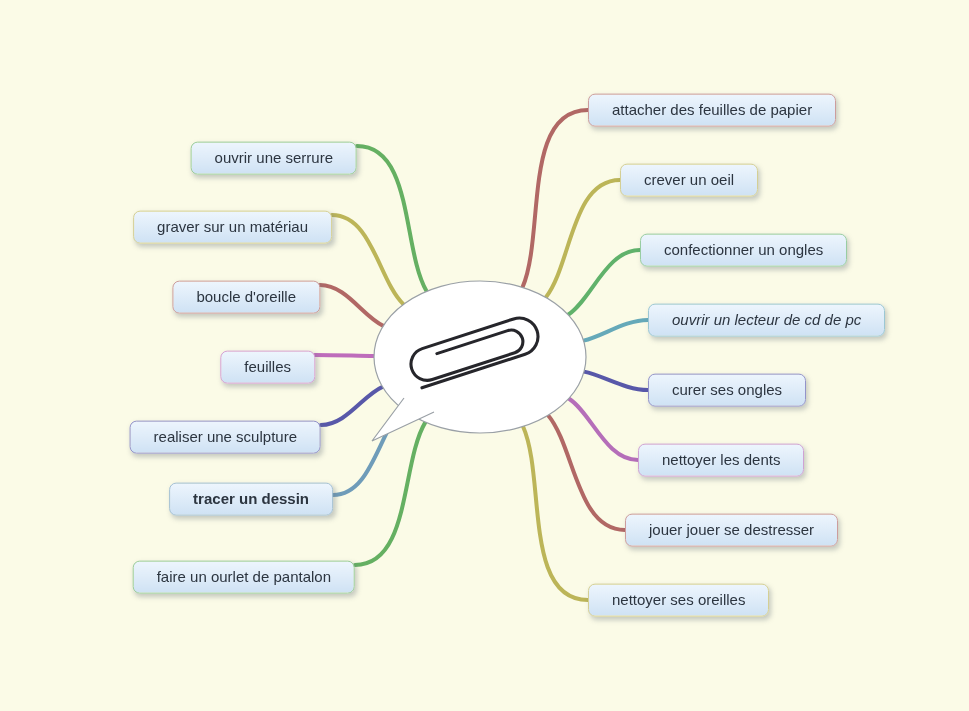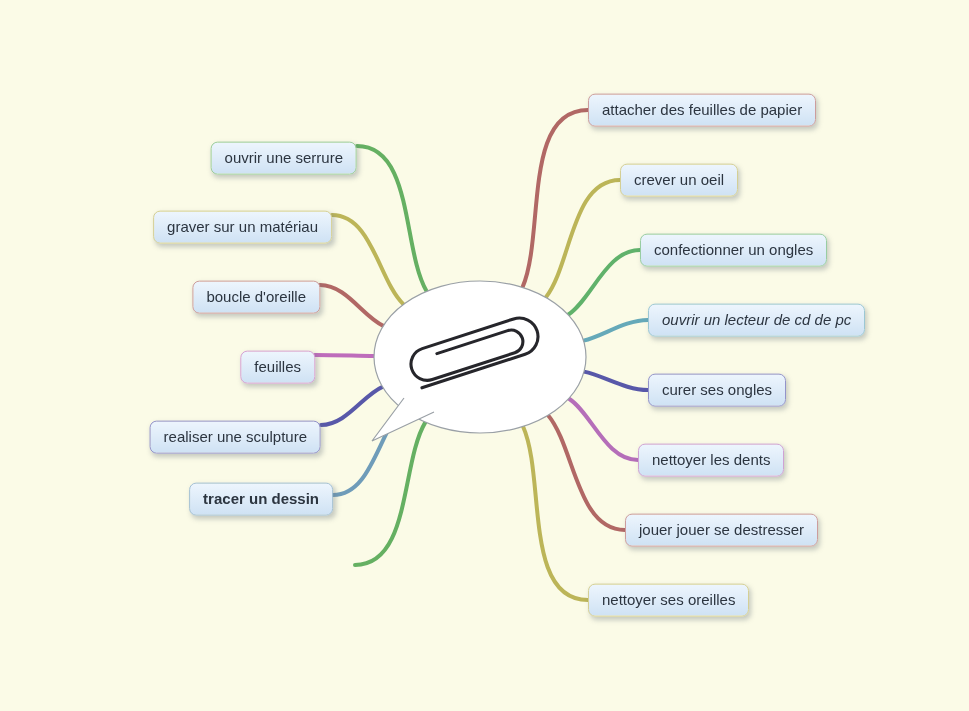--- a/index.html
+++ b/index.html
@@ -5,21 +5,21 @@
   html,body{margin:0;padding:0;}
   #canvas{
     position:relative;
     width:969px;height:711px;
     overflow:hidden;
     font-family:"Liberation Sans", sans-serif;
   }
   #scene{position:absolute;left:0;top:0;width:969px;height:711px;}
   .node{
     position:absolute;
-    padding:6px 13px;
+    padding:6px 23px;
     background:linear-gradient(#edf5fd,#cfe2f4);
     border:1px solid #9db8d2;
     border-radius:7px;
     font-size:15px;
     line-height:1.25;
     color:#2c3540;
     white-space:nowrap;
     box-shadow:2px 3px 5px rgba(110,120,130,0.38);
     cursor:default;
   }
@@ -51,20 +51,21 @@
         <path d="M 404 398 L 372 441 L 434 412" fill="#ffffff" stroke="#9aa0a6" stroke-width="1.2"></path>
         <path d="M -44 10 L 26 10 A 12 12 0 0 0 26 -14 L -36 -14 A 10.5 10.5 0 0 0 -36 7 L 20 7 A 7.5 7.5 0 0 0 20 -8 L -28 -8" transform="translate(482,352) rotate(-18) scale(1.55)" fill="none" stroke="#26262b" stroke-width="2" stroke-linecap="round" stroke-linejoin="round"></path>
       </g>
     </svg>
 <div class="node left" style="left: 357px; top: 146px; border-color: rgb(155, 204, 155);"><span>ouvrir une serrure</span></div>
     <div class="node left" style="left: 332px; top: 215px; border-color: rgb(212, 207, 149);"><span>graver sur un matériau</span></div>
     <div class="node left" style="left: 320px; top: 285px; border-color: rgb(204, 157, 157);"><span>boucle d'oreille</span></div>
     <div class="node left" style="left: 315px; top: 355px; border-color: rgb(213, 160, 213);"><span>feuilles</span></div>
     <div class="node left" style="left: 321px; top: 425px; border-color: rgb(147, 147, 202);"><span>realiser une sculpture</span></div>
     <div class="node left" style="left: 333px; top: 487px; border-color: rgb(162, 191, 212); font-weight: bold;"><span>tracer un dessin</span></div>
+    <div class="node left" style="left: 355px; top: 565px; border-color: rgb(155, 204, 155);"><span>faire un ourlet de pantalon</span></div>
     <div class="node right" style="left: 588px; top: 110px; border-color: rgb(204, 157, 157);"><span>attacher des feuilles de papier</span></div>
     <div class="node right" style="left: 620px; top: 180px; border-color: rgb(212, 207, 149);"><span>crever un oeil</span></div>
     <div class="node right" style="left: 640px; top: 250px; border-color: rgb(152, 205, 162);"><span>confectionner un ongles</span></div>
     <div class="node right" style="left: 648px; top: 320px; border-color: rgb(155, 199, 212); font-style: italic;"><span>ouvrir un lecteur de cd de pc</span></div>
     <div class="node right" style="left: 648px; top: 390px; border-color: rgb(147, 147, 202);"><span>curer ses ongles</span></div>
     <div class="node right" style="left: 638px; top: 460px; border-color: rgb(207, 162, 212);"><span>nettoyer les dents</span></div>
     <div class="node right" style="left: 625px; top: 530px; border-color: rgb(204, 157, 157);"><span>jouer jouer se destresser</span></div>
     <div class="node right" style="left: 588px; top: 600px; border-color: rgb(212, 207, 149);"><span>nettoyer ses oreilles</span></div>
   </div>
 

